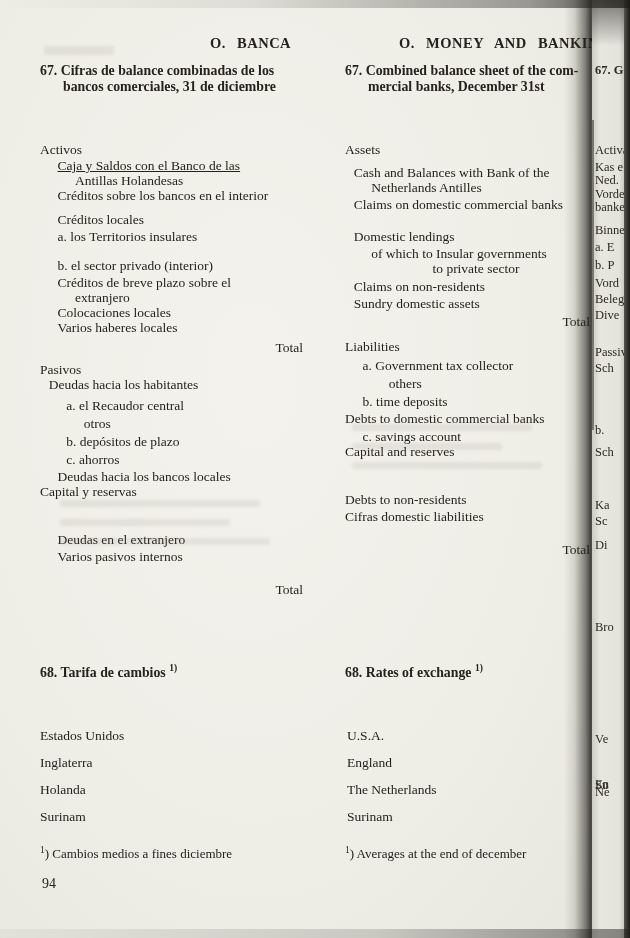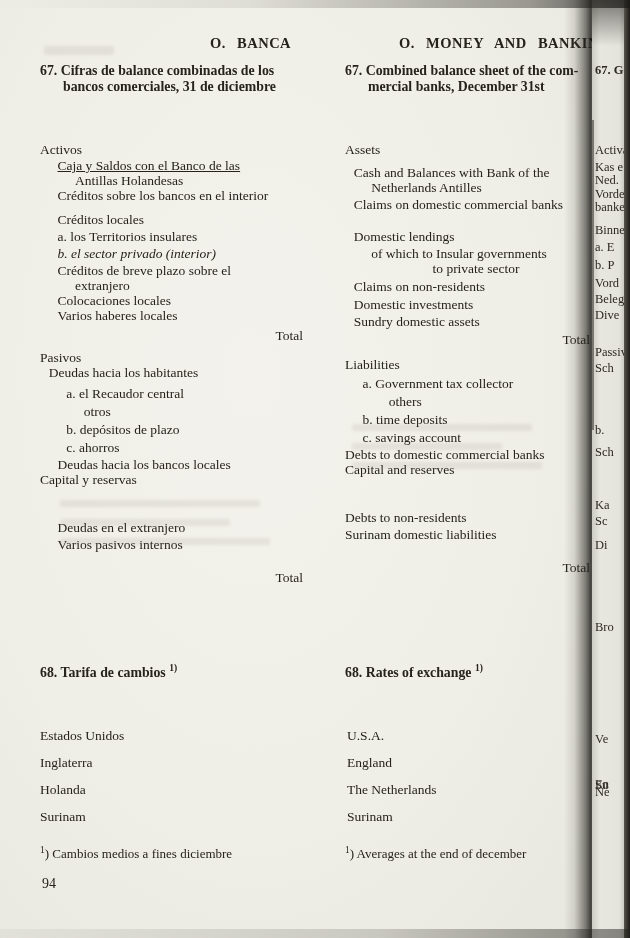--- a/index.html
+++ b/index.html
@@ -99,21 +99,21 @@
       <span class="t2">mercial banks, December 31st</span>
     </div>
 
     <div class="col col-es">
         <div class="line">Activos</div>
         <div class="line" style="padding-left: 17.5px; margin-top: 1px; text-decoration: underline;">Caja y Saldos con el Banco de las</div>
         <div class="line" style="padding-left: 35px;">Antillas Holandesas</div>
         <div class="line" style="padding-left: 17.5px;">Créditos sobre los bancos en el interior</div>
         <div class="line" style="padding-left: 17.5px; margin-top: 9px;">Créditos locales</div>
         <div class="line" style="padding-left: 17.5px; margin-top: 2px;">a. los Territorios insulares</div>
-        <div class="line" style="padding-left: 17.5px; margin-top: 2px; font-style: italic;">b. el sector privado (interior)</div>
+        <div class="line" style="padding-left: 17.5px; margin-top: 14px;">b. el sector privado (interior)</div>
         <div class="line" style="padding-left: 17.5px; margin-top: 2px;">Créditos de breve plazo sobre el</div>
         <div class="line" style="padding-left: 35px;">extranjero</div>
         <div class="line" style="padding-left: 17.5px;">Colocaciones locales</div>
         <div class="line" style="padding-left: 17.5px;">Varios haberes locales</div>
         <div class="line right" style="margin-top: 5px;">Total</div>
         <div class="line" style="margin-top: 7px;">Pasivos</div>
         <div class="line" style="padding-left: 8.75px;">Deudas hacia los habitantes</div>
         <div class="line" style="padding-left: 26.25px; margin-top: 6px;">a. el Recaudor central</div>
         <div class="line" style="padding-left: 43.75px; margin-top: 3px;">otros</div>
         <div class="line" style="padding-left: 26.25px; margin-top: 3px;">b. depósitos de plazo</div>
@@ -126,32 +126,31 @@
       </div>
     <div class="col col-en">
         <div class="line">Assets</div>
         <div class="line" style="padding-left: 8.75px; margin-top: 8px;">Cash and Balances with Bank of the</div>
         <div class="line" style="padding-left: 26.25px;">Netherlands Antilles</div>
         <div class="line" style="padding-left: 8.75px; margin-top: 2px;">Claims on domestic commercial banks</div>
         <div class="line" style="padding-left: 8.75px; margin-top: 17px;">Domestic lendings</div>
         <div class="line" style="padding-left: 26.25px; margin-top: 2px;">of which to Insular governments</div>
         <div class="line" style="padding-left: 87.5px;">to private sector</div>
         <div class="line" style="padding-left: 8.75px; margin-top: 3px;">Claims on non-residents</div>
-        <div class="line" style="padding-left: 8.75px; margin-top: 3px;">Domestic investments</div>
         <div class="line" style="padding-left: 8.75px; margin-top: 2px;">Sundry domestic assets</div>
         <div class="line right" style="margin-top: 3px;">Total</div>
         <div class="line" style="margin-top: 10px;">Liabilities</div>
         <div class="line" style="padding-left: 17.5px; margin-top: 4px;">a. Government tax collector</div>
         <div class="line" style="padding-left: 43.75px; margin-top: 3px;">others</div>
         <div class="line" style="padding-left: 17.5px; margin-top: 3px;">b. time deposits</div>
+        <div class="line" style="margin-top: 2px;">Debts to domestic commercial banks</div>
         <div class="line" style="padding-left: 17.5px; margin-top: 3px;">c. savings account</div>
-        <div class="line" style="margin-top: 2px;">Debts to domestic commercial banks</div>
         <div class="line">Capital and reserves</div>
         <div class="line" style="margin-top: 33px;">Debts to non-residents</div>
-        <div class="line" style="margin-top: 2px;">Surinam domestic liabilities</div>
+        <div class="line" style="margin-top: 2px;">Cifras domestic liabilities</div>
         <div class="line right" style="margin-top: 18px;">Total</div>
       </div>
 
     <div class="s68 s68-es">
       <span>68. Tarifa de cambios </span><sup>1)</sup>
     </div>
     <div class="s68 s68-en">
       <span>68. Rates of exchange </span><sup>1)</sup>
     </div>
 

